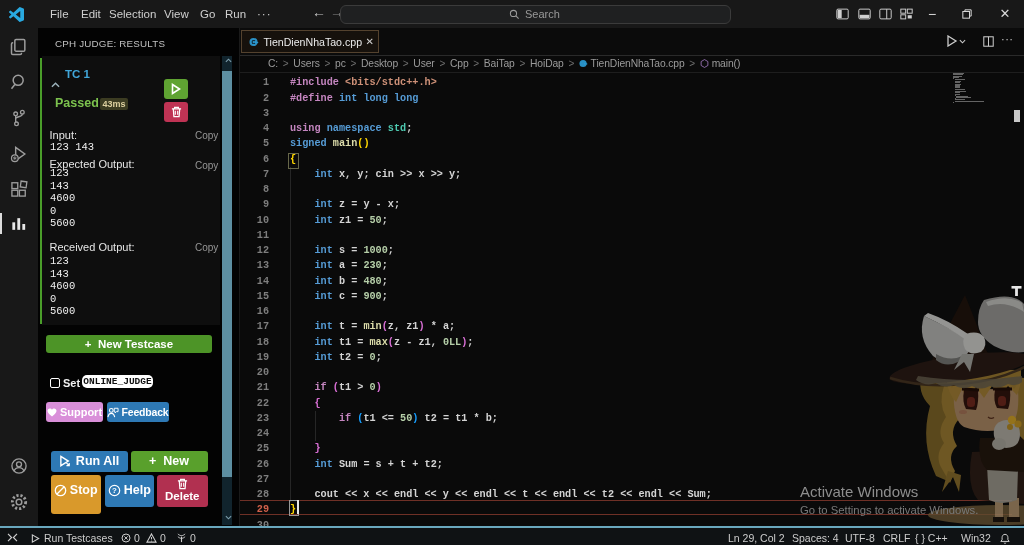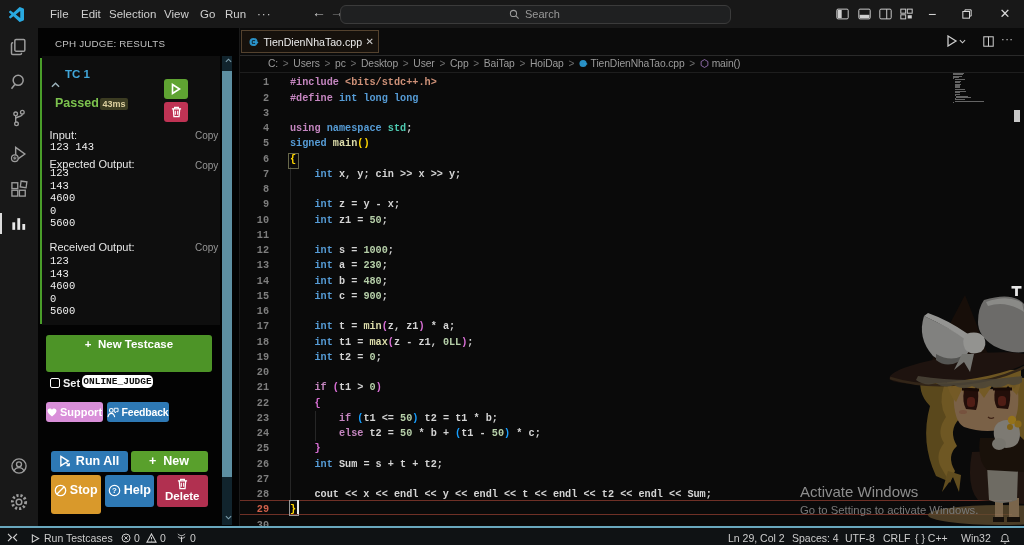--- a/index.html
+++ b/index.html
@@ -159,21 +159,21 @@
 4600
 0
 5600</div>
 <div class="lbl" style="left:49.5px;top:241px">Received Output:</div>
 <div class="copy" style="top:241.5px">Copy</div>
 <div class="smono" style="left:50px;top:255px">123
 143
 4600
 0
 5600</div>
-<div class="btn" style="left:46px;top:335px;width:166px;height:37px;background:#4d9427;font-size:11.5px;line-height:19.5px">+&nbsp; New Testcase</div>
+<div class="btn" style="left:46px;top:335px;width:166px;height:18px;background:#4d9427;font-size:11.5px;line-height:19.5px">+&nbsp; New Testcase</div>
 <div class="a" style="left:50px;top:377.5px;width:8px;height:8px;border:1.5px solid #fff;border-radius:2px"></div>
 <div class="a" style="left:63px;top:377px;font-size:11px;font-weight:bold;color:#f2f2f2">Set</div>
 <div class="a" style="left:82px;top:375px;width:71px;height:13px;background:#fff;border-radius:5px;text-align:center;font-family:'Liberation Mono',monospace;font-size:9.5px;line-height:13.5px;color:#111;font-weight:bold">ONLINE_JUDGE</div>
 <div class="btn" style="left:46px;top:402px;width:57px;height:20px;background:#d98fd9;font-size:11px;line-height:20px"><svg width="10" height="9" viewBox="0 0 12 11" style="vertical-align:-1px;margin-right:3px">
       <path d="M6 10.5C2 7.5.5 5.5.5 3.5.5 1.8 1.8.5 3.4.5 4.5.5 5.5 1 6 2 6.5 1 7.5.5 8.6.5c1.6 0 2.9 1.3 2.9 3 0 2-1.5 4-5.5 7z" fill="#fff"></path>
     </svg>Support</div>
 <div class="btn" style="left:106.5px;top:402px;width:62px;height:20px;background:#2e79b5;font-size:10.5px;line-height:20px;letter-spacing:-.2px"><svg width="12" height="11" viewBox="0 0 14 13" style="vertical-align:-2px;margin-right:3px">
       <circle cx="5" cy="4" r="2.2" fill="none" stroke="#fff" stroke-width="1.3"></circle>
       <path d="M1 12c.5-3 2-4.5 4-4.5s3.5 1.5 4 4.5" fill="none" stroke="#fff" stroke-width="1.3"></path>
       <path d="M8.5 1.5h4.5v4h-2l-1.5 1.5V5.5h-1z" fill="#2e79b5" stroke="#fff" stroke-width="1.1"></path>
@@ -254,21 +254,21 @@
 <div class="cl" style="top:273.55px"><span class="ln">14</span><span class="cd">    <span class="t">int</span> b = <span class="n">480</span>;</span></div>
 <div class="cl" style="top:288.8px"><span class="ln">15</span><span class="cd">    <span class="t">int</span> c = <span class="n">900</span>;</span></div>
 <div class="cl" style="top:304.05px"><span class="ln">16</span><span class="cd"></span></div>
 <div class="cl" style="top:319.3px"><span class="ln">17</span><span class="cd">    <span class="t">int</span> t = <span class="f">min</span><span class="b2">(</span>z, z1<span class="b2">)</span> * a;</span></div>
 <div class="cl" style="top:334.55px"><span class="ln">18</span><span class="cd">    <span class="t">int</span> t1 = <span class="f">max</span><span class="b2">(</span>z - z1, <span class="n">0LL</span><span class="b2">)</span>;</span></div>
 <div class="cl" style="top:349.8px"><span class="ln">19</span><span class="cd">    <span class="t">int</span> t2 = <span class="n">0</span>;</span></div>
 <div class="cl" style="top:365.05px"><span class="ln">20</span><span class="cd"></span></div>
 <div class="cl" style="top:380.3px"><span class="ln">21</span><span class="cd">    <span class="k">if</span> <span class="b2">(</span>t1 &gt; <span class="n">0</span><span class="b2">)</span></span></div>
 <div class="cl" style="top:395.55px"><span class="ln">22</span><span class="cd">    <span class="b2">{</span></span></div>
 <div class="cl" style="top:410.8px"><span class="ln">23</span><span class="cd">        <span class="k">if</span> <span class="b3">(</span>t1 &lt;= <span class="n">50</span><span class="b3">)</span> t2 = t1 * b;</span></div>
-<div class="cl" style="top:426.05px"><span class="ln">24</span><span class="cd">        <span class="k">else</span> t2 = <span class="n">50</span> * b + <span class="b3">(</span>t1 - <span class="n">50</span><span class="b3">)</span> * c;</span></div>
+<div class="cl" style="top:426.05px"><span class="ln">24</span></div>
 <div class="cl" style="top:441.3px"><span class="ln">25</span><span class="cd">    <span class="b2">}</span></span></div>
 <div class="cl" style="top:456.55px"><span class="ln">26</span><span class="cd">    <span class="t">int</span> Sum = s + t + t2;</span></div>
 <div class="cl" style="top:471.8px"><span class="ln">27</span><span class="cd"></span></div>
 <div class="cl" style="top:487.05px"><span class="ln">28</span><span class="cd">    cout &lt;&lt; x &lt;&lt; endl &lt;&lt; y &lt;&lt; endl &lt;&lt; t &lt;&lt; endl &lt;&lt; t2 &lt;&lt; endl &lt;&lt; Sum;</span></div>
 <div class="cl" style="top:502.3px"><span class="ln" style="color:#d1604a">29</span><span class="cd"><span class="b1">}</span></span></div>
 <div class="cl" style="top:517.55px"><span class="ln">30</span><span class="cd"></span></div>
 
 <div class="a" style="left:290px;top:167px;width:1px;height:335px;background:#262626"></div>
 <div class="a" style="left:314.5px;top:410.5px;width:1px;height:30.5px;background:#262626"></div>
 

